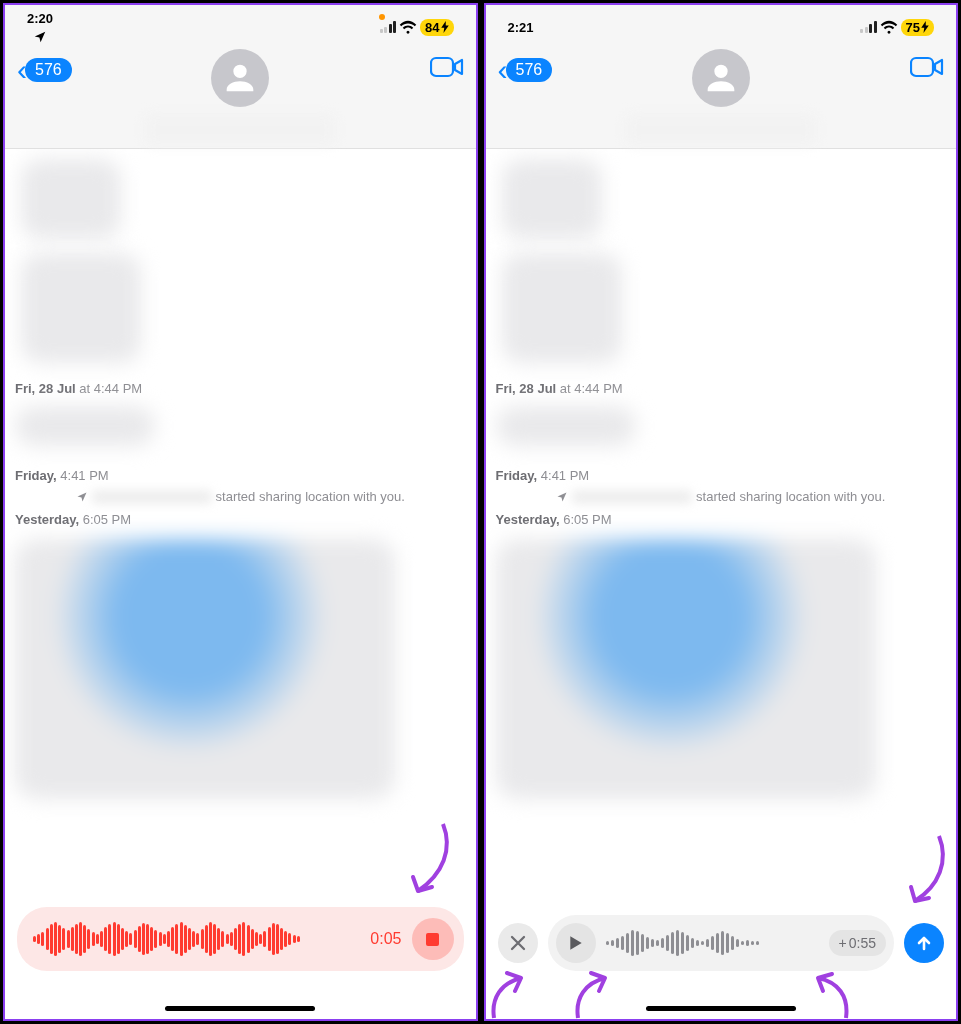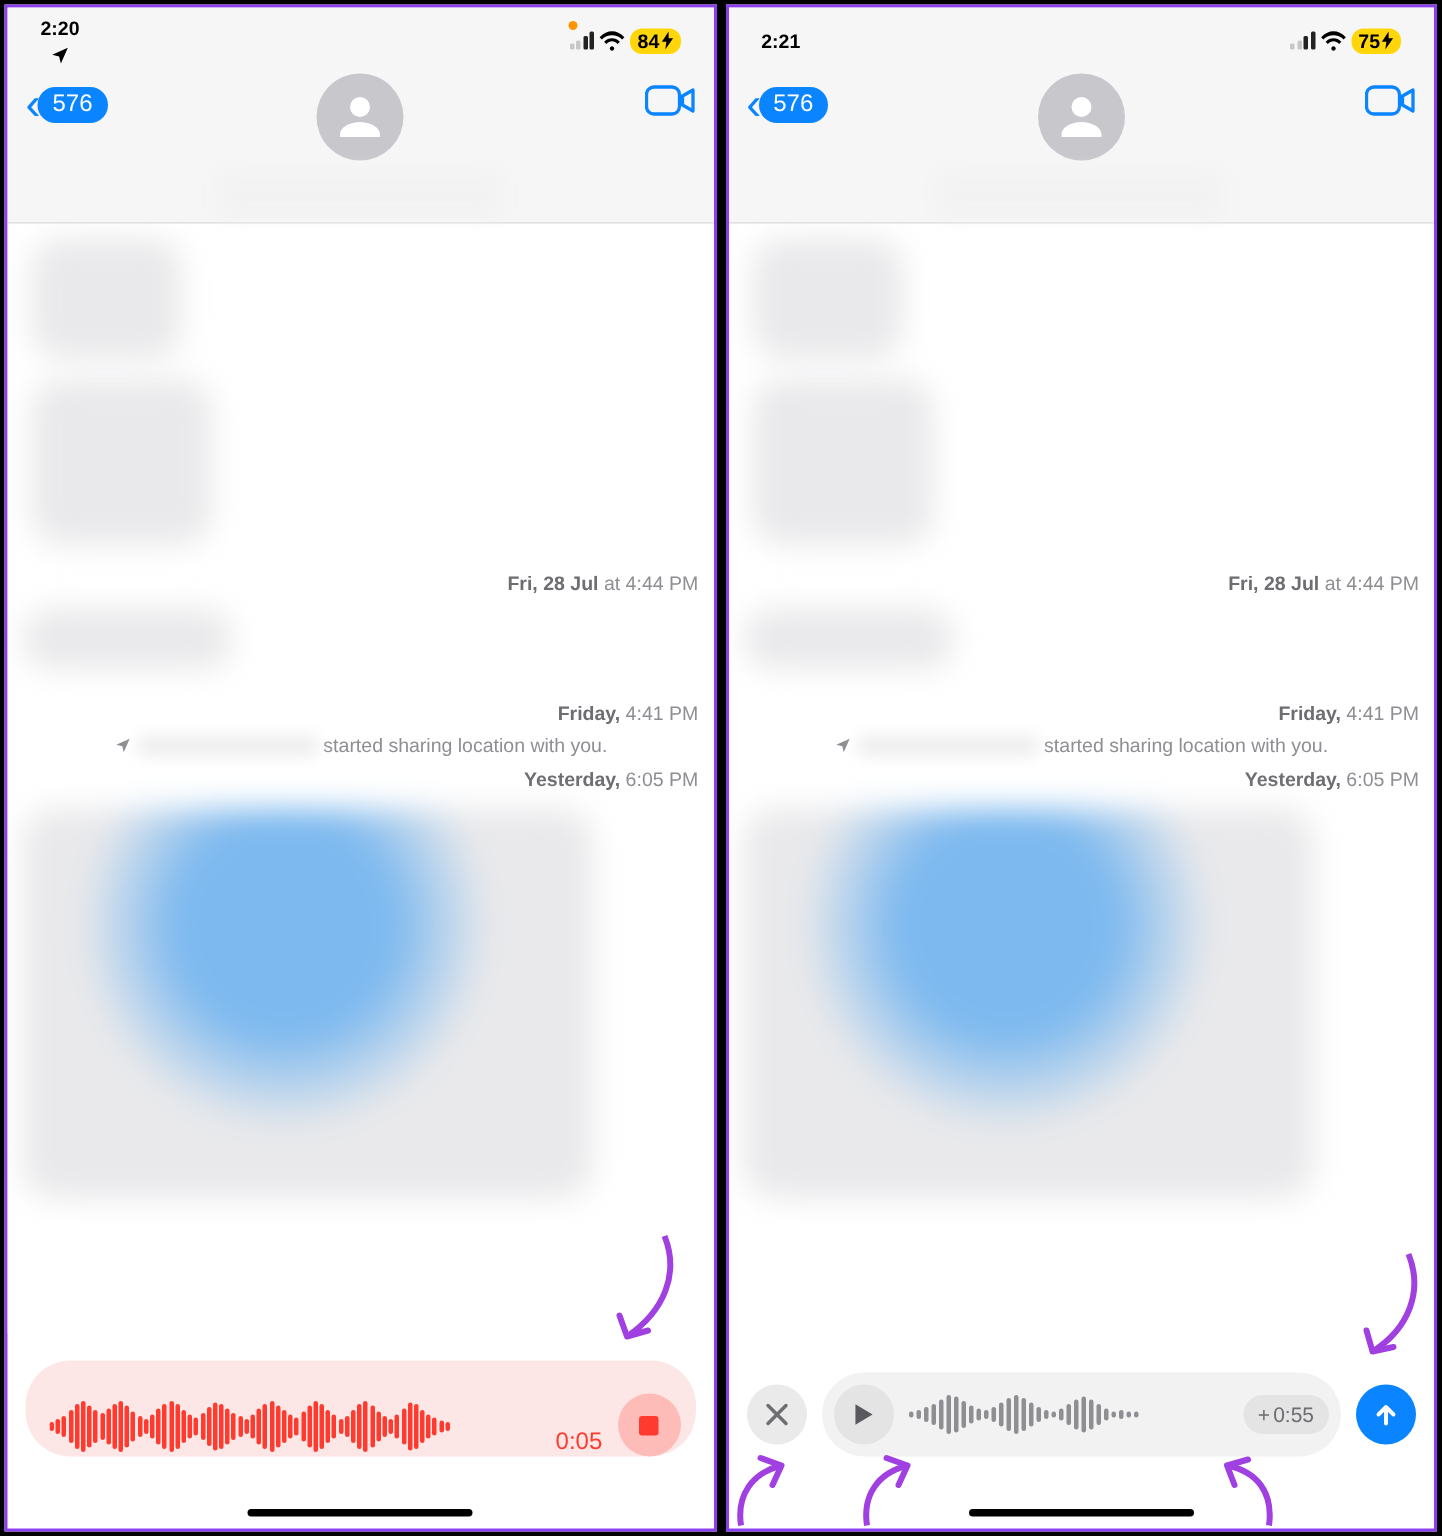--- a/index.html
+++ b/index.html
@@ -74,21 +74,21 @@
     position:absolute; left:50%; top:66px; transform:translateX(-50%);
     width:190px; height:30px; background:#f2f2f2; filter:blur(6px); border-radius:6px;
   }
   .video-btn { color:#0a84ff; }
   
   .chat {
     flex:1; background:#fff; overflow:hidden;
     display:flex; flex-direction:column;
     padding: 6px 10px 0;
   }
-  .timestamp-line { text-align:right; color:#8e8e93; font-size:13px; margin:8px 0 6px; }
+  .timestamp-line { text-align:left; color:#8e8e93; font-size:13px; margin:8px 0 6px; }
   .timestamp-line b { color:#6d6d72; font-weight:600; }
   .location-share {
     text-align:center; color:#8e8e93; font-size:13px;
     display:flex; align-items:center; justify-content:center; gap:4px;
   }
   .bubble-redact {
     background:#e9e9eb; border-radius:20px;
     filter:blur(10px);
   }
   .bubble1 { width:100px; height:80px; margin:4px 0 10px 6px; }
@@ -104,21 +104,21 @@
   }
   
   .compose {
     padding: 18px 12px 48px;
     display:flex; align-items:center; gap:8px;
     position:relative;
   }
   .record-pill {
     flex:1; height:64px; border-radius:30px;
     background:#fde7e6;
-    display:flex; align-items:flex-end; padding:0 10px 0 16px;
+    display:flex; align-items:center; padding:0 10px 0 16px;
   }
   .waveform-red {
     flex:1; height:40px; display:flex; align-items:center; gap:1.2px;
     overflow:hidden;
   }
   .waveform-red span { width:3px; background:#ff3b30; border-radius:2px; }
   .rec-time { color:#ff3b30; font-size:16px; margin:0 10px; }
   .stop-btn {
     width:42px; height:42px; border-radius:50%;
     background:rgba(255,59,48,0.25);

